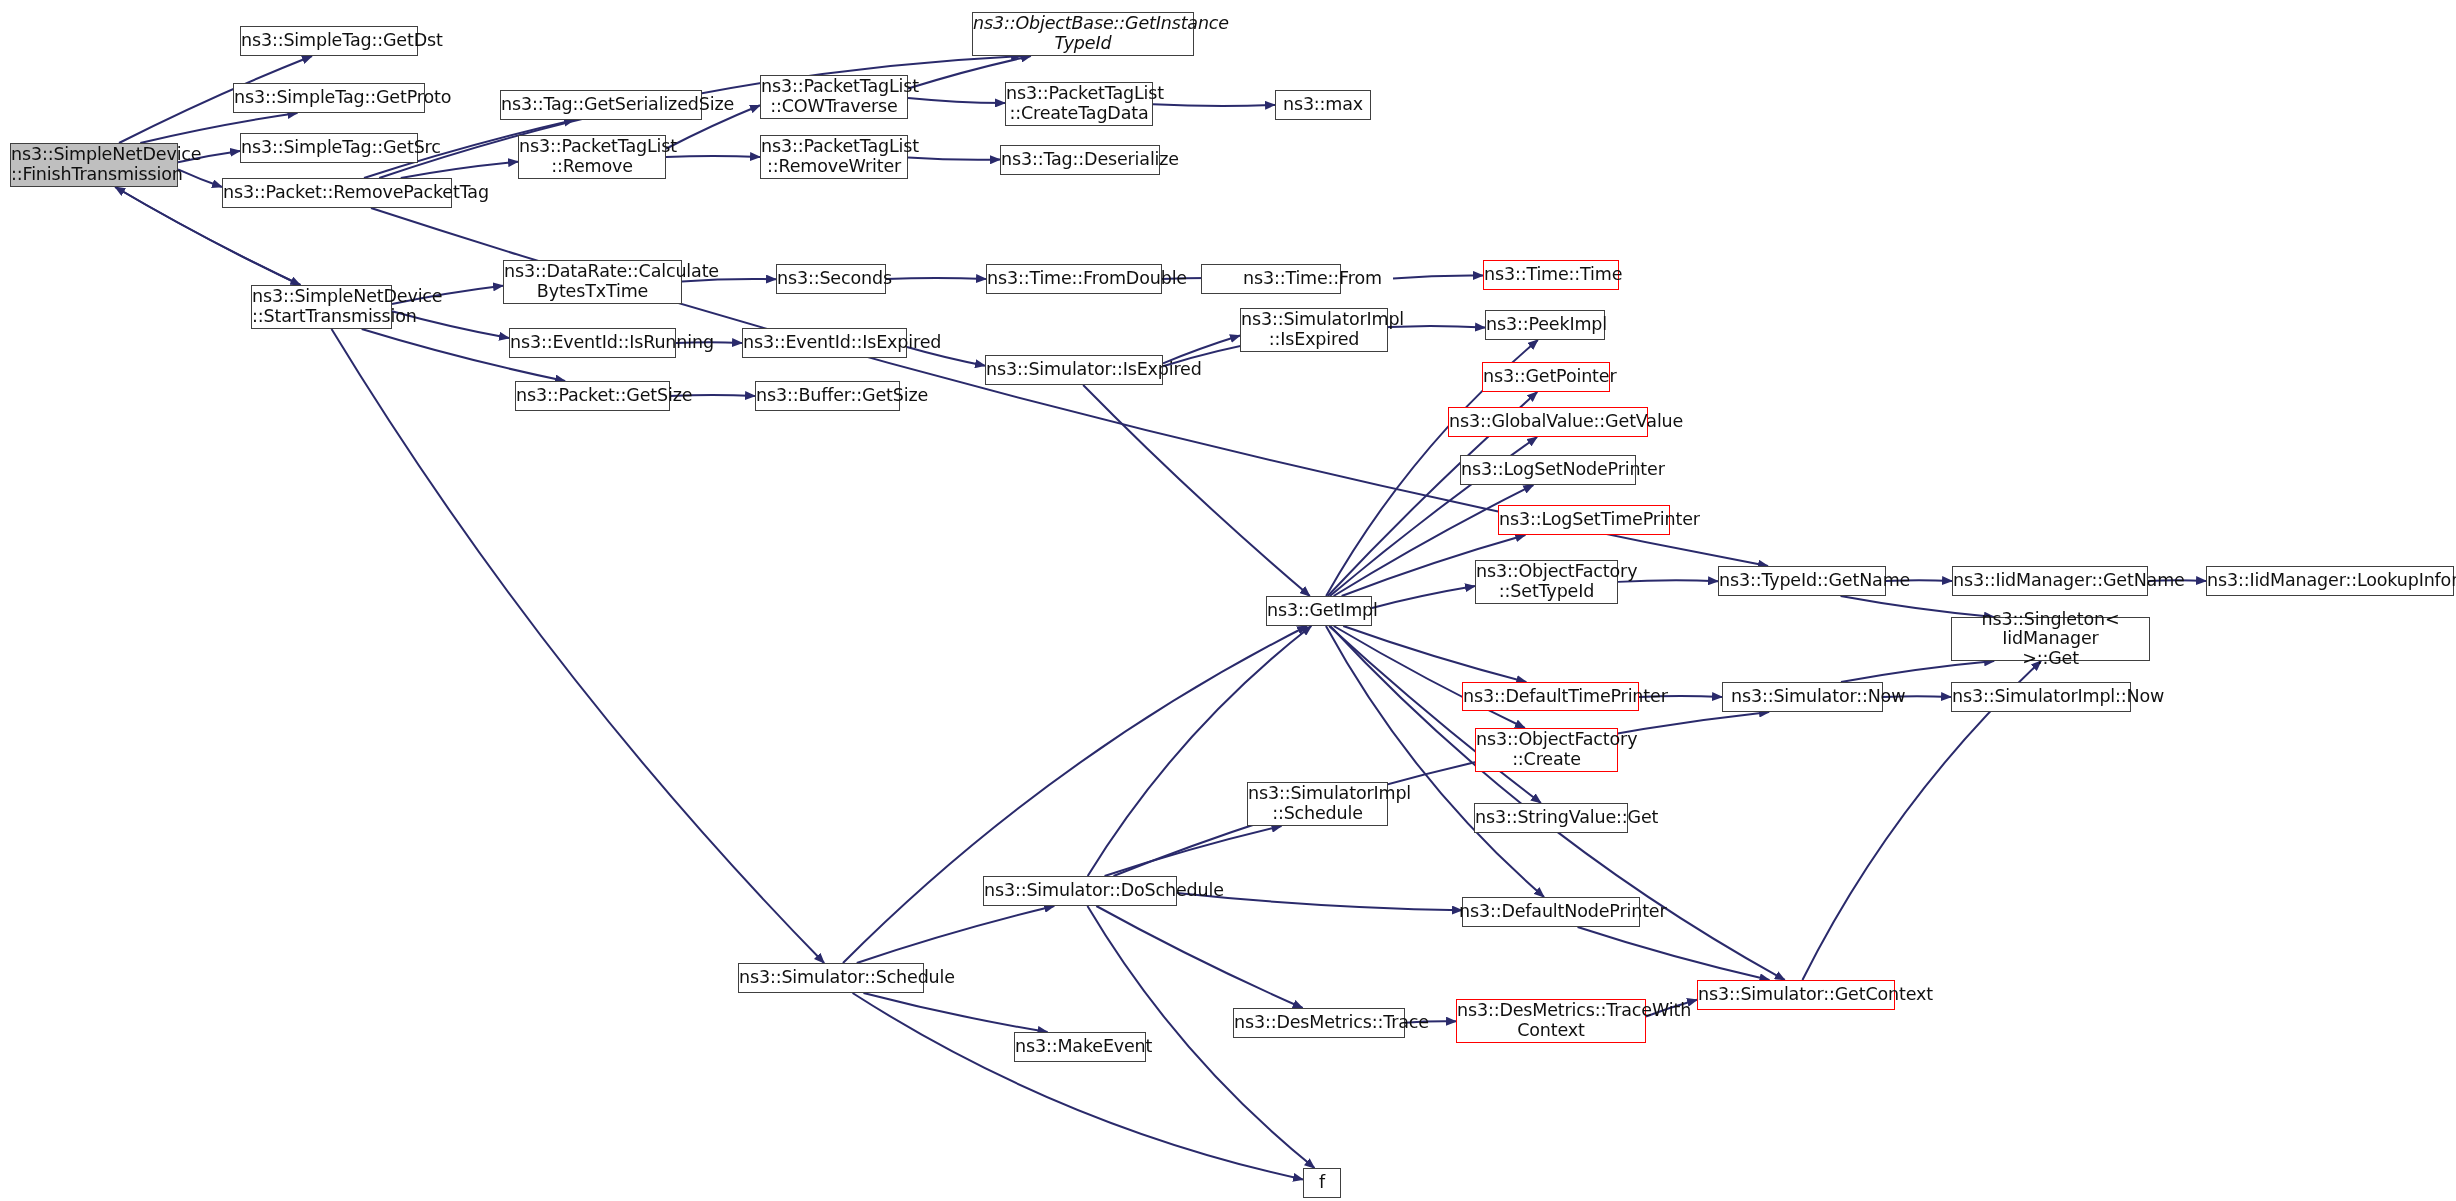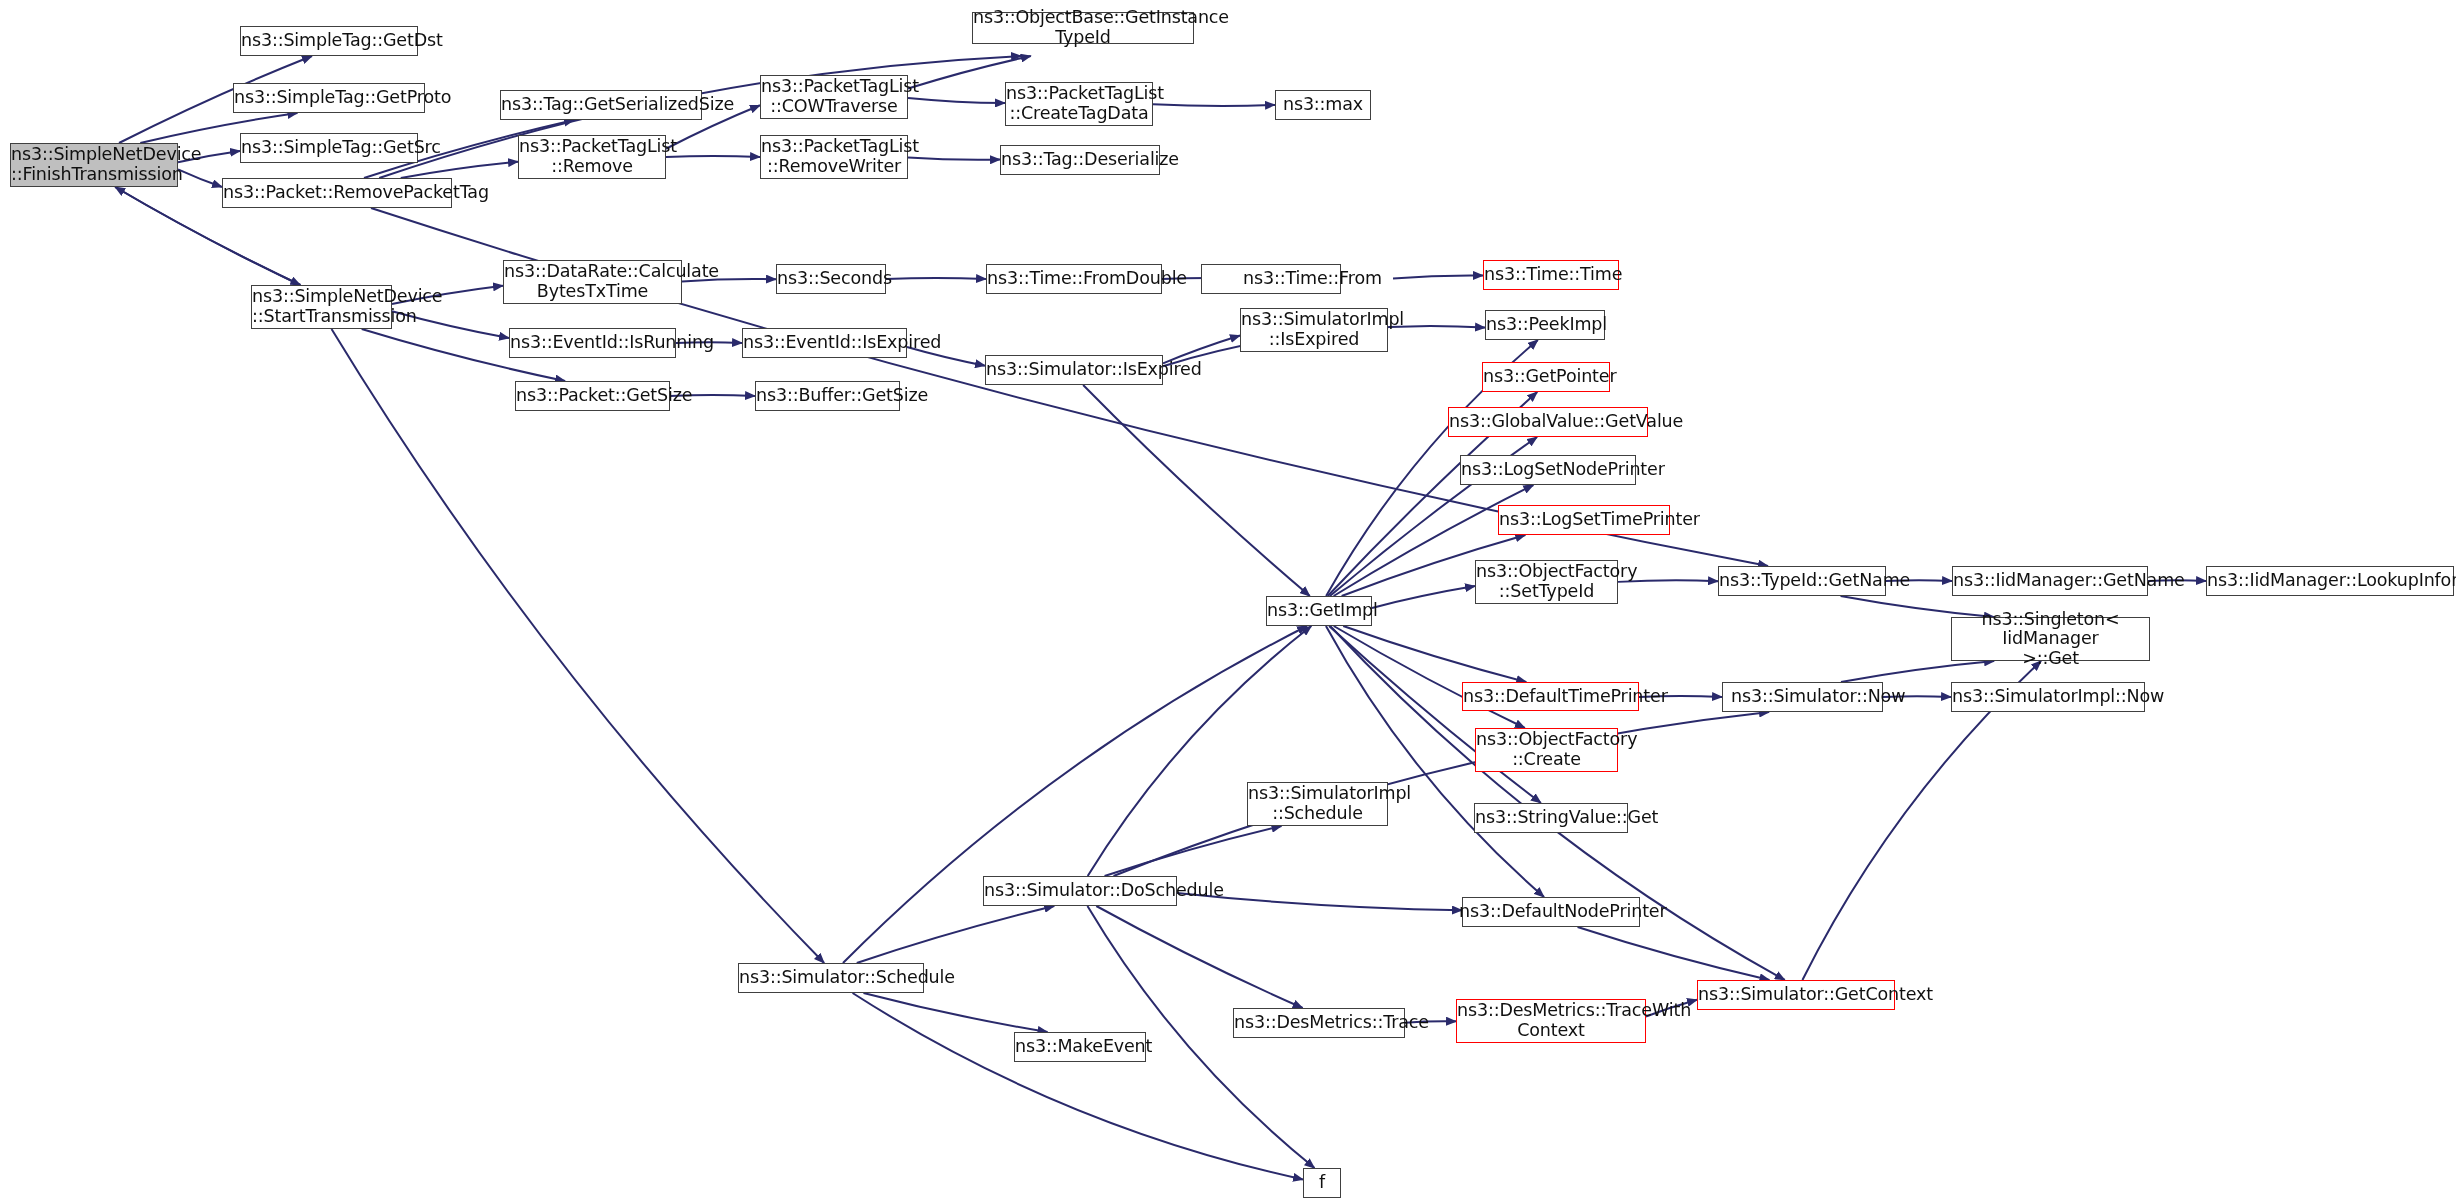--- a/index.html
+++ b/index.html
@@ -108,21 +108,21 @@
       <div class="node" style="left: 233px; top: 83px; width: 192px; height: 30px;"><span>ns3::SimpleTag::GetProto</span></div>
       <div class="node" style="left: 240px; top: 133px; width: 178px; height: 30px;"><span>ns3::SimpleTag::GetSrc</span></div>
       <div class="node" style="left: 222px; top: 178px; width: 230px; height: 30px;"><span>ns3::Packet::RemovePacketTag</span></div>
       <div class="node" style="left: 500px; top: 90px; width: 202px; height: 30px;"><span>ns3::Tag::GetSerializedSize</span></div>
       <div class="node" style="left: 518px; top: 135px; width: 148px; height: 44px;"><span>ns3::PacketTagList
 ::Remove</span></div>
       <div class="node" style="left: 760px; top: 75px; width: 148px; height: 44px;"><span>ns3::PacketTagList
 ::COWTraverse</span></div>
       <div class="node" style="left: 760px; top: 135px; width: 148px; height: 44px;"><span>ns3::PacketTagList
 ::RemoveWriter</span></div>
-      <div class="node" style="left: 972px; top: 12px; width: 222px; height: 32px;"><span>ns3::ObjectBase::GetInstance
+      <div class="node" style="left: 972px; top: 12px; width: 222px; height: 44px; font-style: italic;"><span>ns3::ObjectBase::GetInstance
 TypeId</span></div>
       <div class="node" style="left: 1005px; top: 82px; width: 148px; height: 44px;"><span>ns3::PacketTagList
 ::CreateTagData</span></div>
       <div class="node" style="left: 1000px; top: 145px; width: 160px; height: 30px;"><span>ns3::Tag::Deserialize</span></div>
       <div class="node" style="left: 1275px; top: 90px; width: 96px; height: 30px;"><span>ns3::max</span></div>
       <div class="node" style="left: 251px; top: 285px; width: 141px; height: 44px;"><span>ns3::SimpleNetDevice
 ::StartTransmission</span></div>
       <div class="node" style="left: 503px; top: 260px; width: 179px; height: 44px;"><span>ns3::DataRate::Calculate
 BytesTxTime</span></div>
       <div class="node" style="left: 509px; top: 328px; width: 167px; height: 30px;"><span>ns3::EventId::IsRunning</span></div>
@@ -144,21 +144,21 @@
       <div class="node" style="left: 1475px; top: 560px; width: 143px; height: 44px;"><span>ns3::ObjectFactory
 ::SetTypeId</span></div>
       <div class="node" style="left: 1266px; top: 596px; width: 106px; height: 30px;"><span>ns3::GetImpl</span></div>
       <div class="node" style="left: 1718px; top: 566px; width: 168px; height: 30px;"><span>ns3::TypeId::GetName</span></div>
       <div class="node" style="left: 1952px; top: 566px; width: 196px; height: 30px;"><span>ns3::IidManager::GetName</span></div>
       <div class="node" style="left: 2206px; top: 566px; width: 248px; height: 30px;"><span>ns3::IidManager::LookupInformation</span></div>
       <div class="node" style="left: 1951px; top: 617px; width: 199px; height: 44px;"><span>ns3::Singleton&lt; IidManager
 &gt;::Get</span></div>
       <div class="node red" style="left: 1462px; top: 682px; width: 177px; height: 29px;"><span>ns3::DefaultTimePrinter</span></div>
       <div class="node" style="left: 1722px; top: 682px; width: 161px; height: 30px; padding-left: 8px;"><span>ns3::Simulator::Now</span></div>
-      <div class="node" style="left: 1951px; top: 682px; width: 194px; height: 30px;"><span>ns3::SimulatorImpl::Now</span></div>
+      <div class="node" style="left: 1951px; top: 682px; width: 180px; height: 30px;"><span>ns3::SimulatorImpl::Now</span></div>
       <div class="node red" style="left: 1475px; top: 728px; width: 143px; height: 44px;"><span>ns3::ObjectFactory
 ::Create</span></div>
       <div class="node" style="left: 1247px; top: 782px; width: 141px; height: 44px;"><span>ns3::SimulatorImpl
 ::Schedule</span></div>
       <div class="node" style="left: 1474px; top: 803px; width: 154px; height: 30px;"><span>ns3::StringValue::Get</span></div>
       <div class="node" style="left: 983px; top: 876px; width: 194px; height: 30px;"><span>ns3::Simulator::DoSchedule</span></div>
       <div class="node" style="left: 1462px; top: 897px; width: 178px; height: 30px; justify-content: flex-end;"><span>ns3::DefaultNodePrinter</span></div>
       <div class="node" style="left: 738px; top: 963px; width: 186px; height: 30px;"><span>ns3::Simulator::Schedule</span></div>
       <div class="node red" style="left: 1697px; top: 980px; width: 198px; height: 30px;"><span>ns3::Simulator::GetContext</span></div>
       <div class="node" style="left: 1233px; top: 1008px; width: 172px; height: 30px;"><span>ns3::DesMetrics::Trace</span></div>

